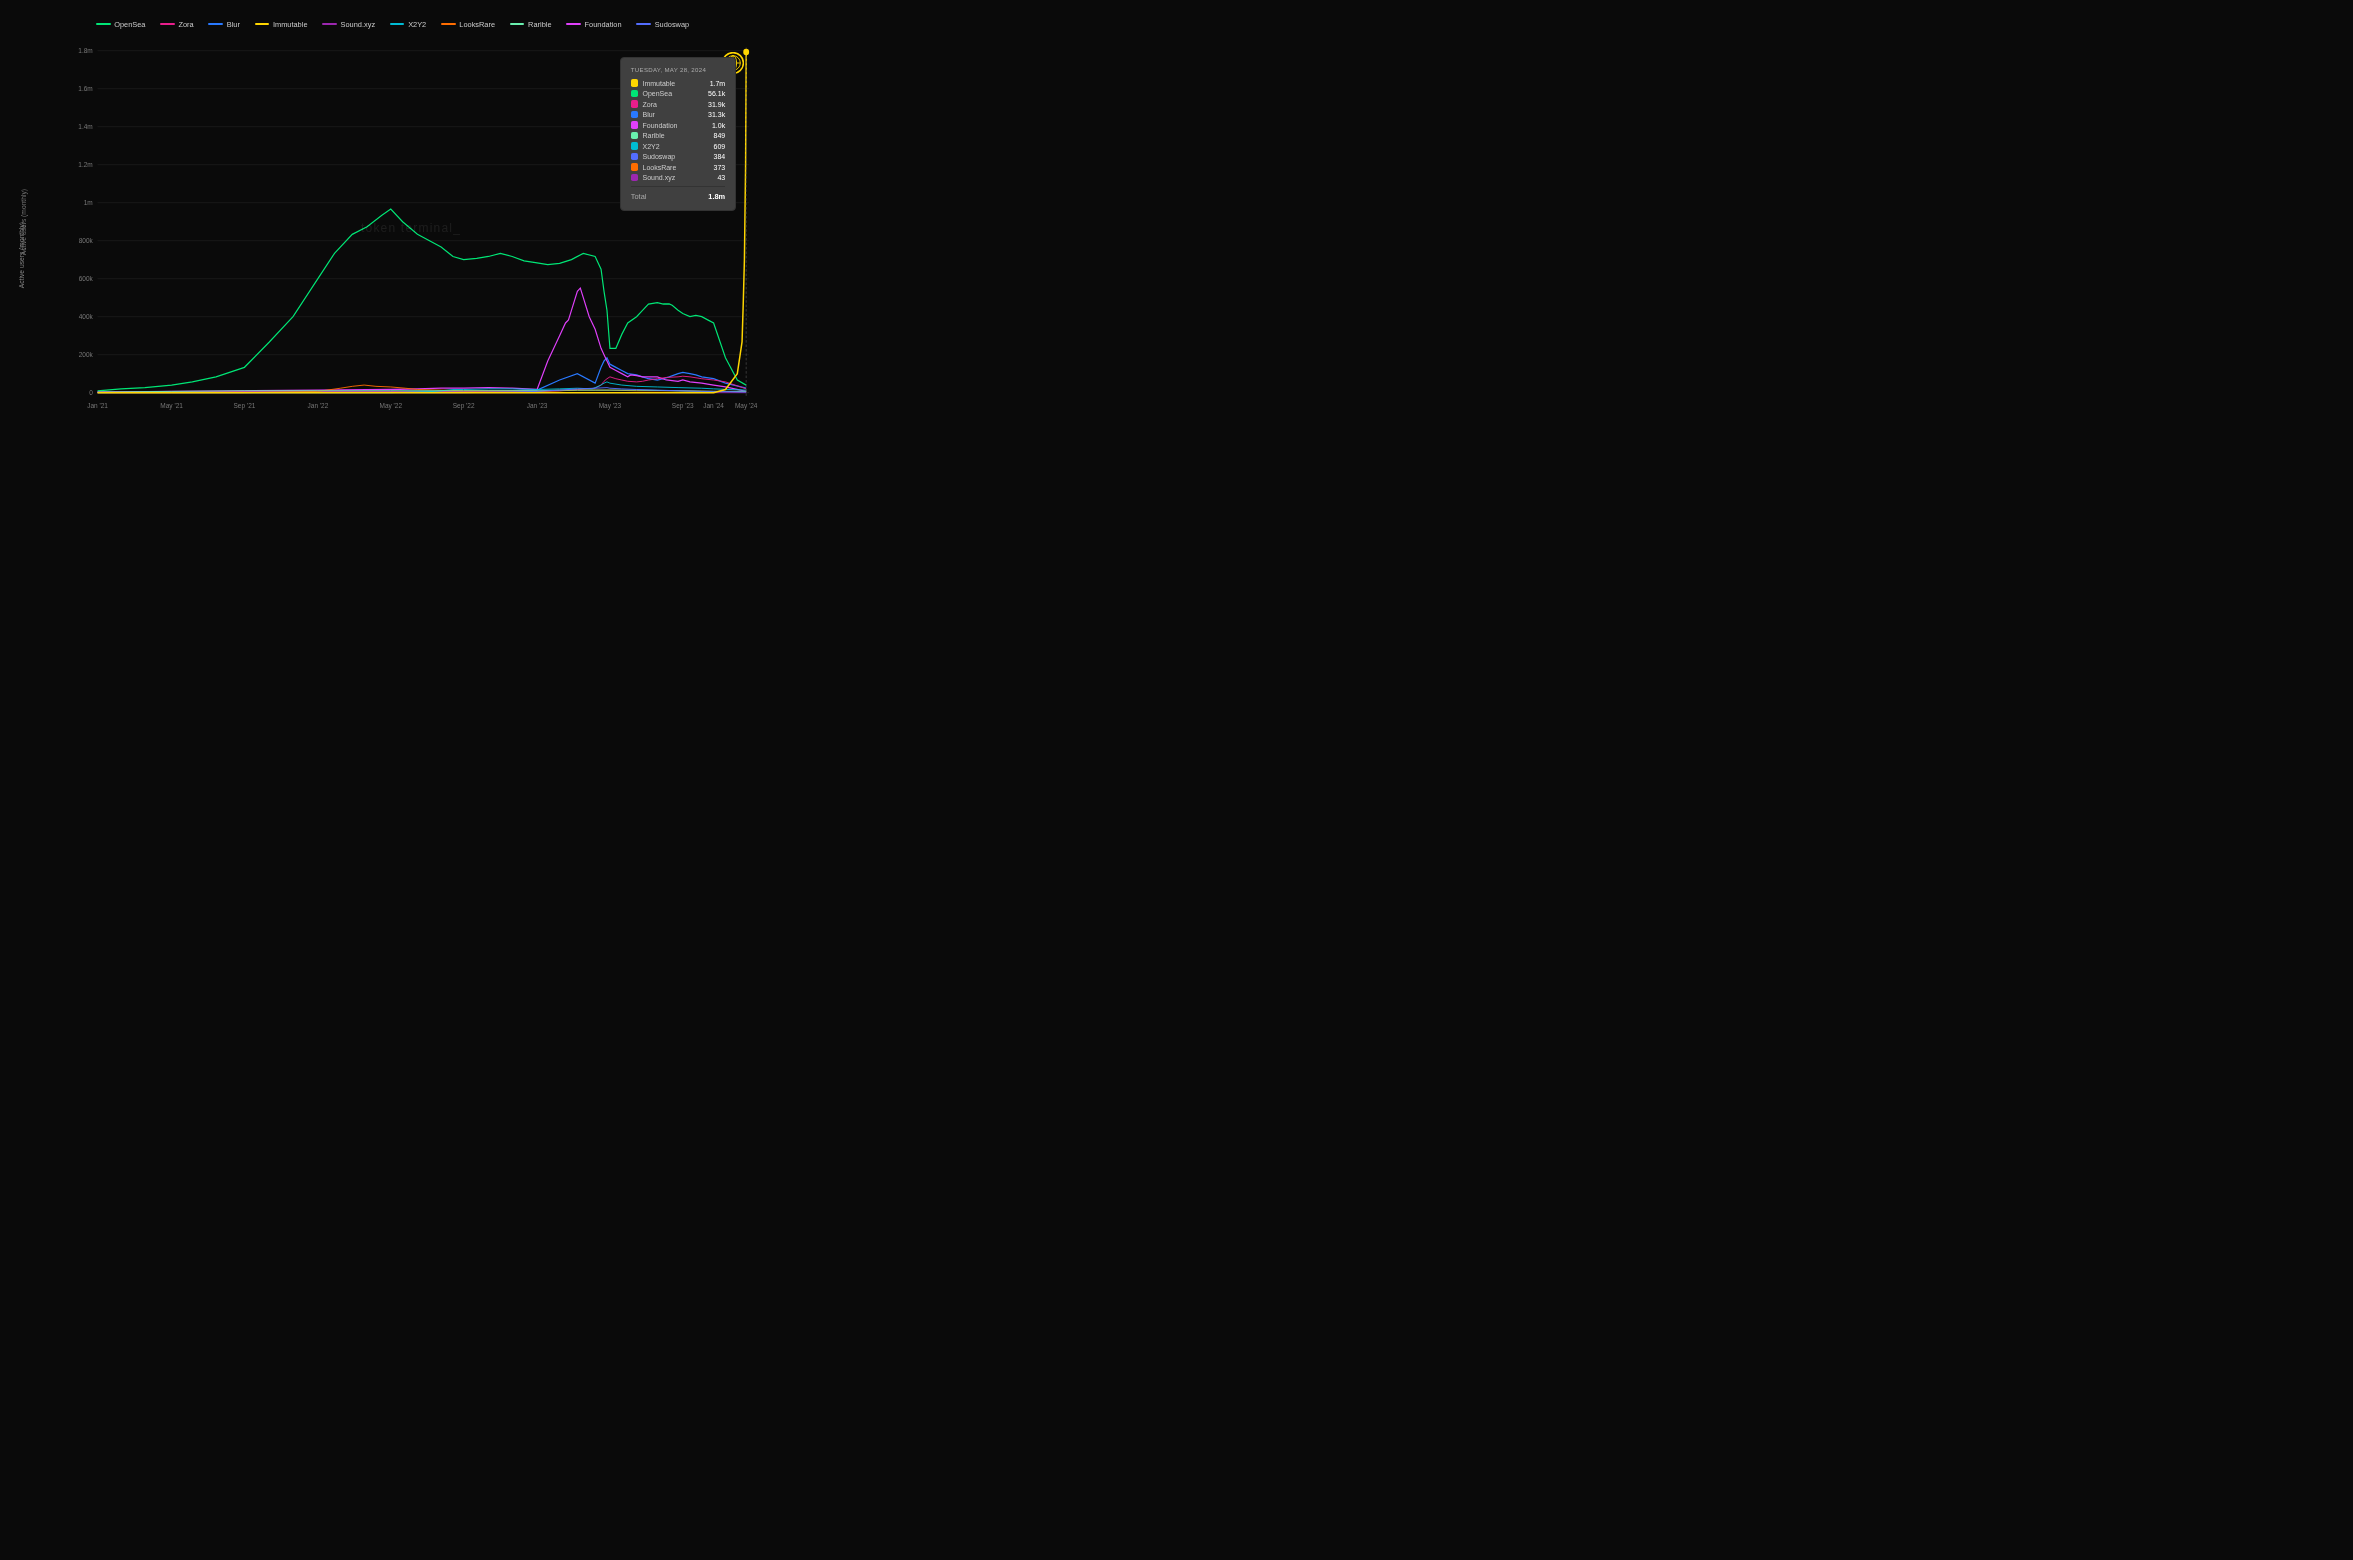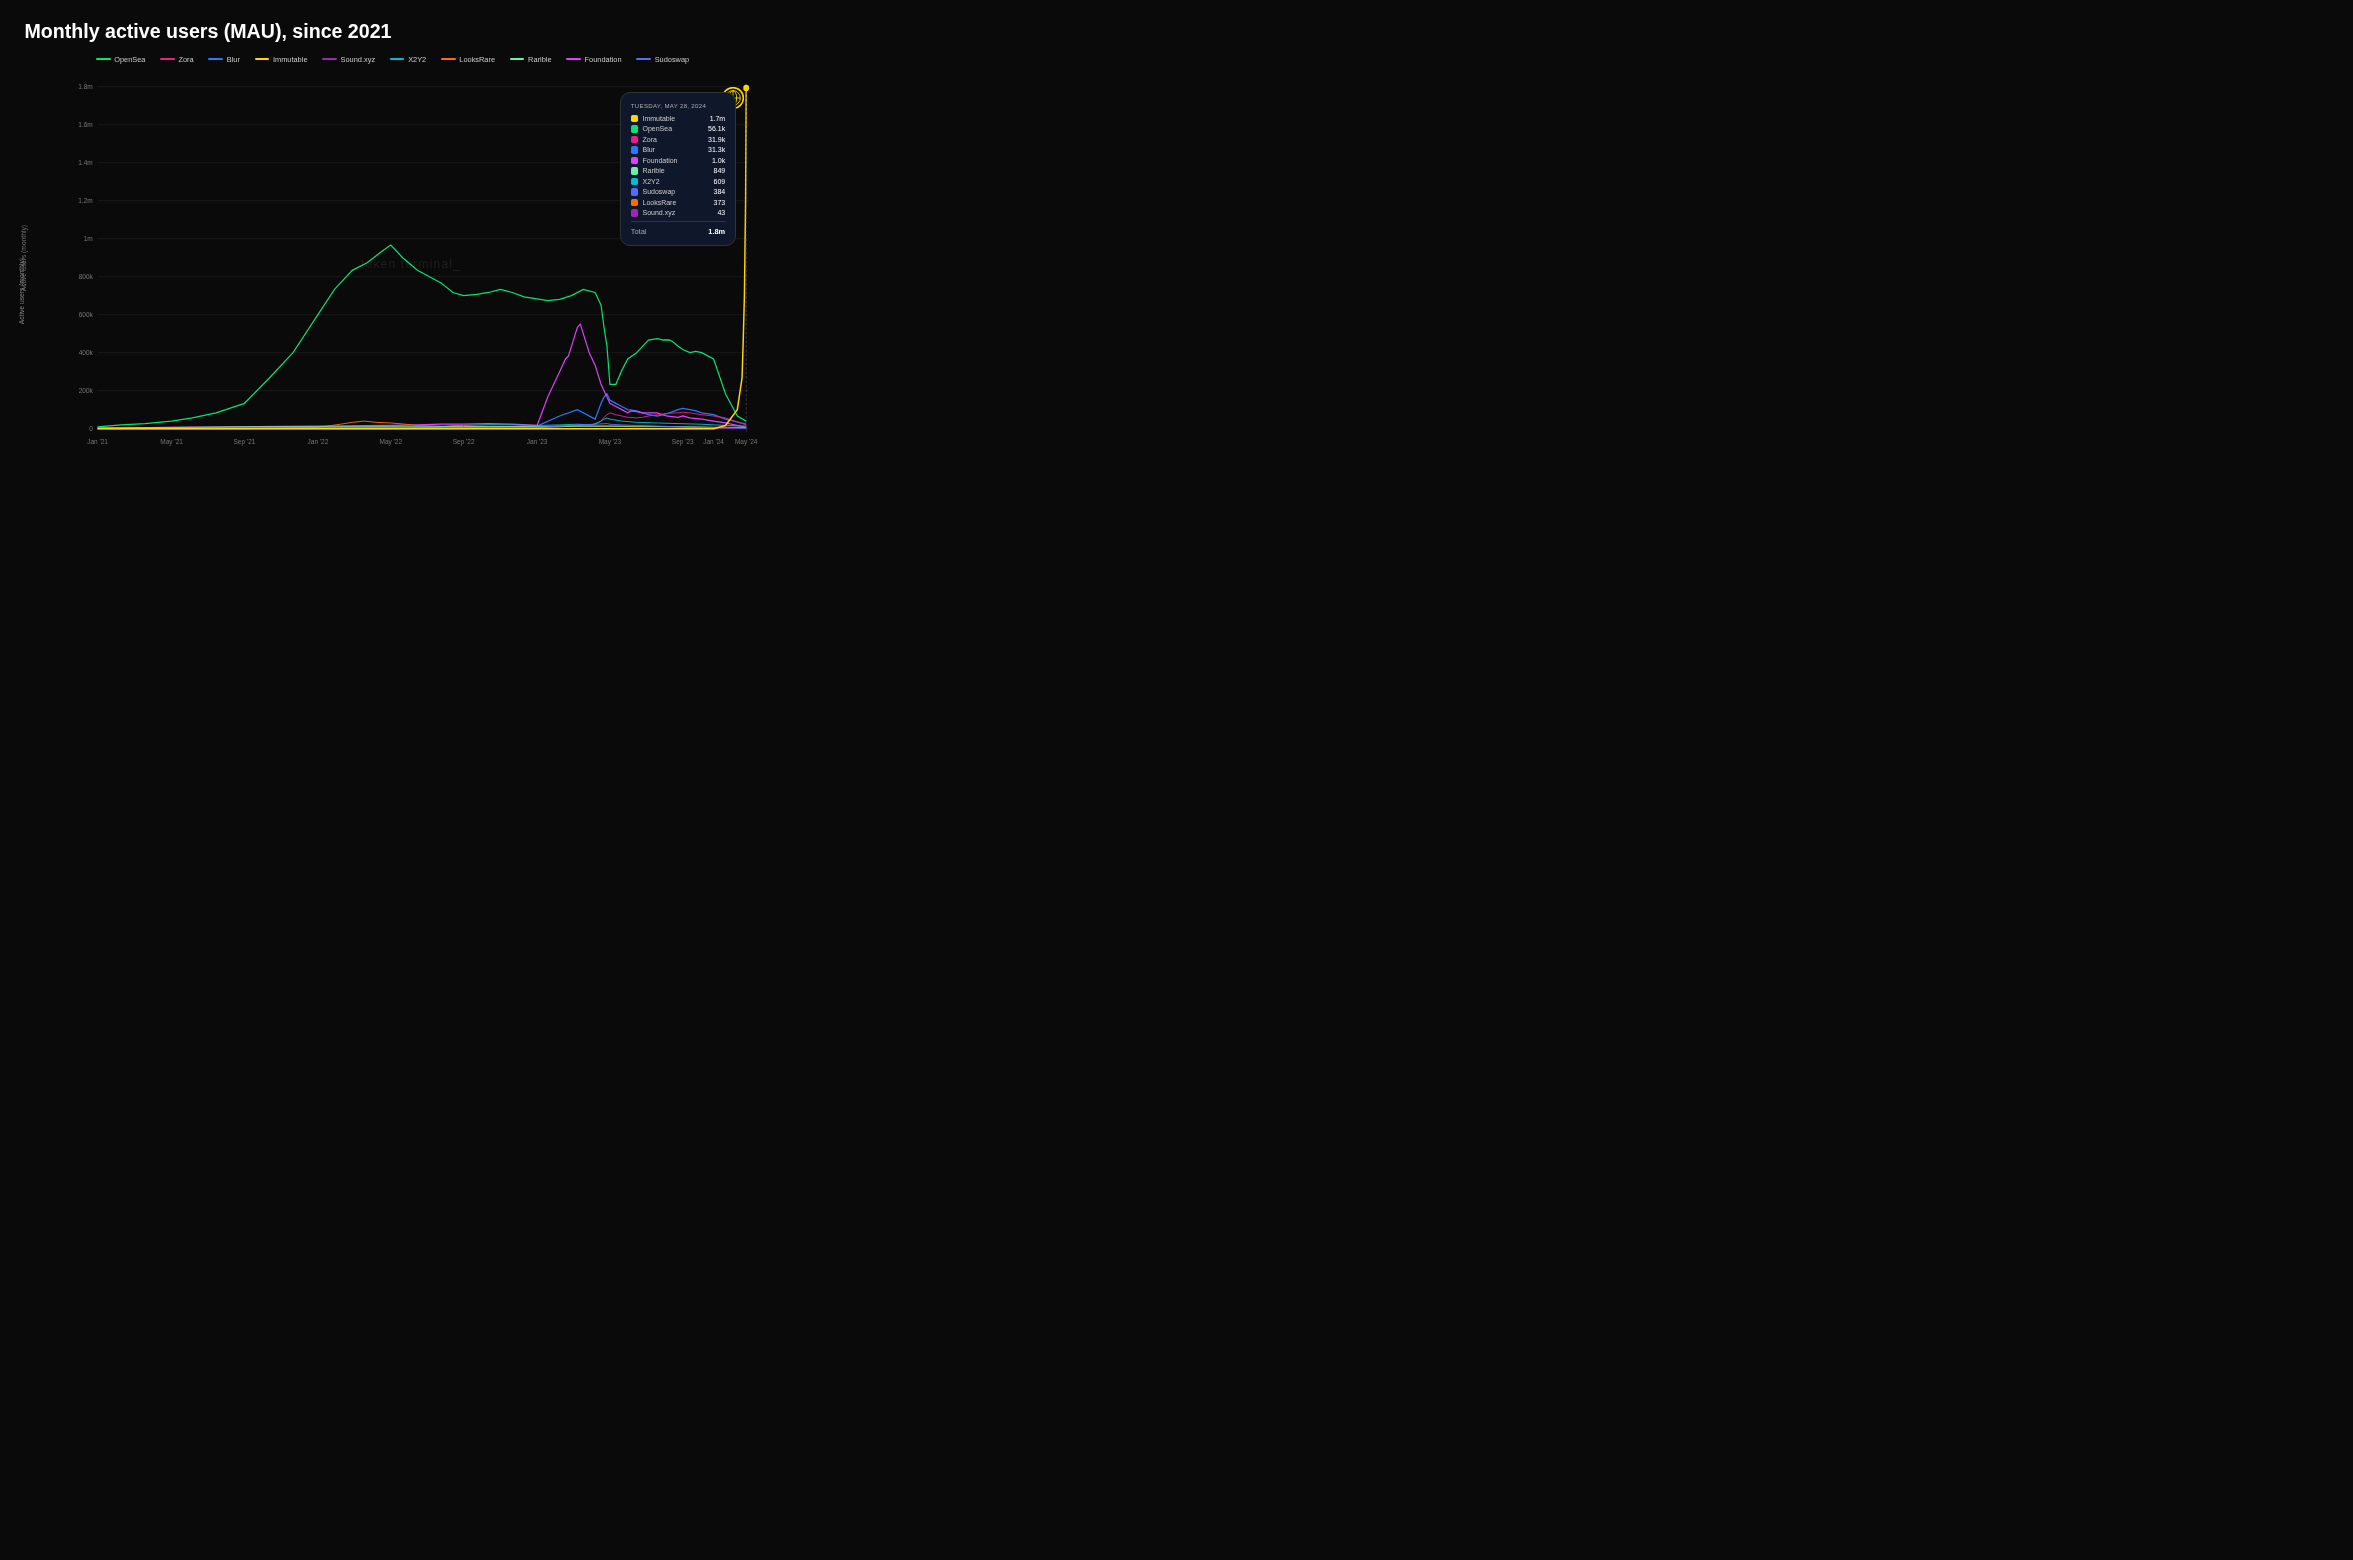--- a/index.html
+++ b/index.html
@@ -64,23 +64,23 @@
       font-size: 12px;
       color: rgba(255,255,255,0.08);
       font-weight: 400;
       letter-spacing: 1.2px;
       pointer-events: none;
     }
     .tooltip-box {
       position: absolute;
       right: 24.5px;
       top: 18.4px;
-      background: #0f172a;
+      background: #404040;
       border: 0.6px solid #333;
-      border-radius: 10px;
+      border-radius: 4px;
       padding: 8.6px 9.8px;
       font-size: 7.4px;
       min-width: 116px;
       z-index: 10;
     }
     .tooltip-date {
       font-size: 6.1px;
       color: #aaa;
       margin-bottom: 6.1px;
       letter-spacing: 0.3px;
@@ -134,21 +134,20 @@
     svg.chart-svg {
       width: 100%;
       height: 100%;
       overflow: visible;
     }
   </style>
 </head>
 <body>
 
 <div class="chart-container">
-  <div class="chart-title">Monthly active users (MAU), since 2021</div>
 
   <div class="legend" id="legend-container">
       <div class="legend-item">
         <div class="legend-line" style="background:#00e676"></div>
         <span style="color:#ccc;font-size:7.4px;">OpenSea</span>
       </div>
       <div class="legend-item">
         <div class="legend-line" style="background:#e91e8c"></div>
         <span style="color:#ccc;font-size:7.4px;">Zora</span>
       </div>

